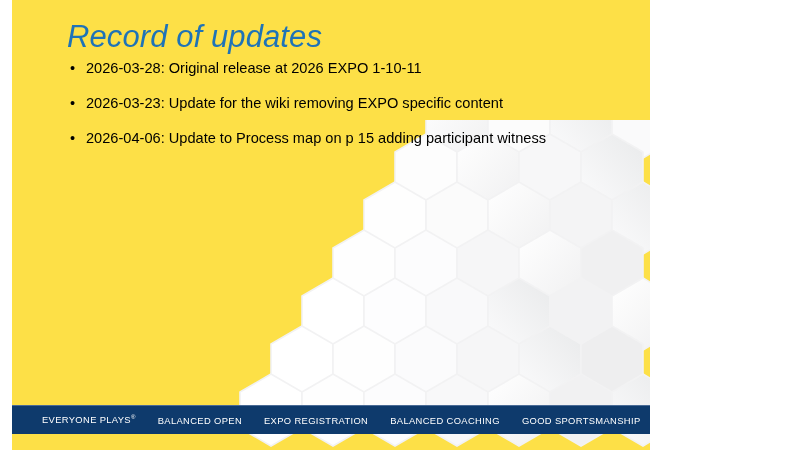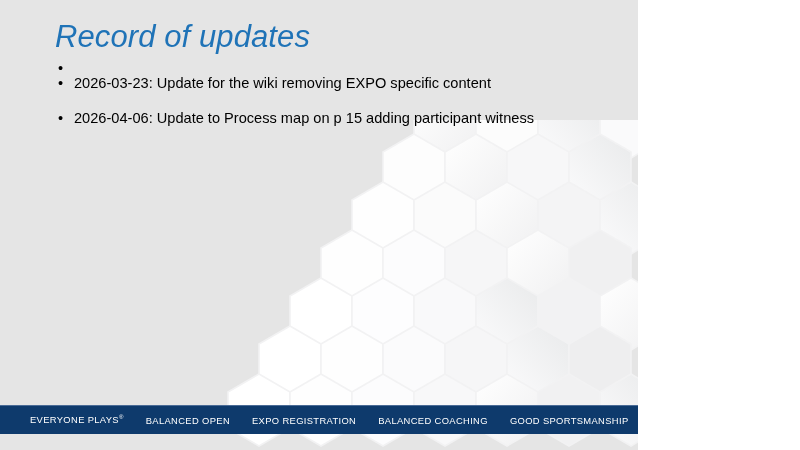--- a/index.html
+++ b/index.html
@@ -4,23 +4,24 @@
 <style>
   html, body {
     margin: 0;
     padding: 0;
     background: #ffffff;
   }
   #slide {
     position: relative;
     width: 638px;
     height: 450px;
-    background: #e5e5e5;
+    background: #fde047;
     overflow: hidden;
     font-family: "Liberation Sans", sans-serif;
+    margin-left: 12px;
   }
 
   
   #hex-pattern {
     position: absolute;
     right: 0;
     bottom: 0;
     width: 420px;
     height: 330px;
     pointer-events: none;
@@ -183,20 +184,21 @@
       <use href="#hexcell" x="320" y="254" fill="#f1f1f2"></use>
       <use href="#hexcell" x="382" y="254" fill="url(#hexFadeB)"></use>
     </g>
   </svg>
 
   <div id="slide-title">Record of updates</div>
 
   <ul id="bullet-list">
     <li>
       <span class="bullet-glyph">•</span>
+      <span>2026-03-28: Original release at 2026 EXPO 1-10-11</span>
     </li>
     <li>
       <span class="bullet-glyph">•</span>
       <span>2026-03-23: Update for the wiki removing EXPO specific content</span>
     </li>
     <li>
       <span class="bullet-glyph">•</span>
       <span>2026-04-06: Update to Process map on p 15 adding participant witness</span>
     </li>
   </ul>

